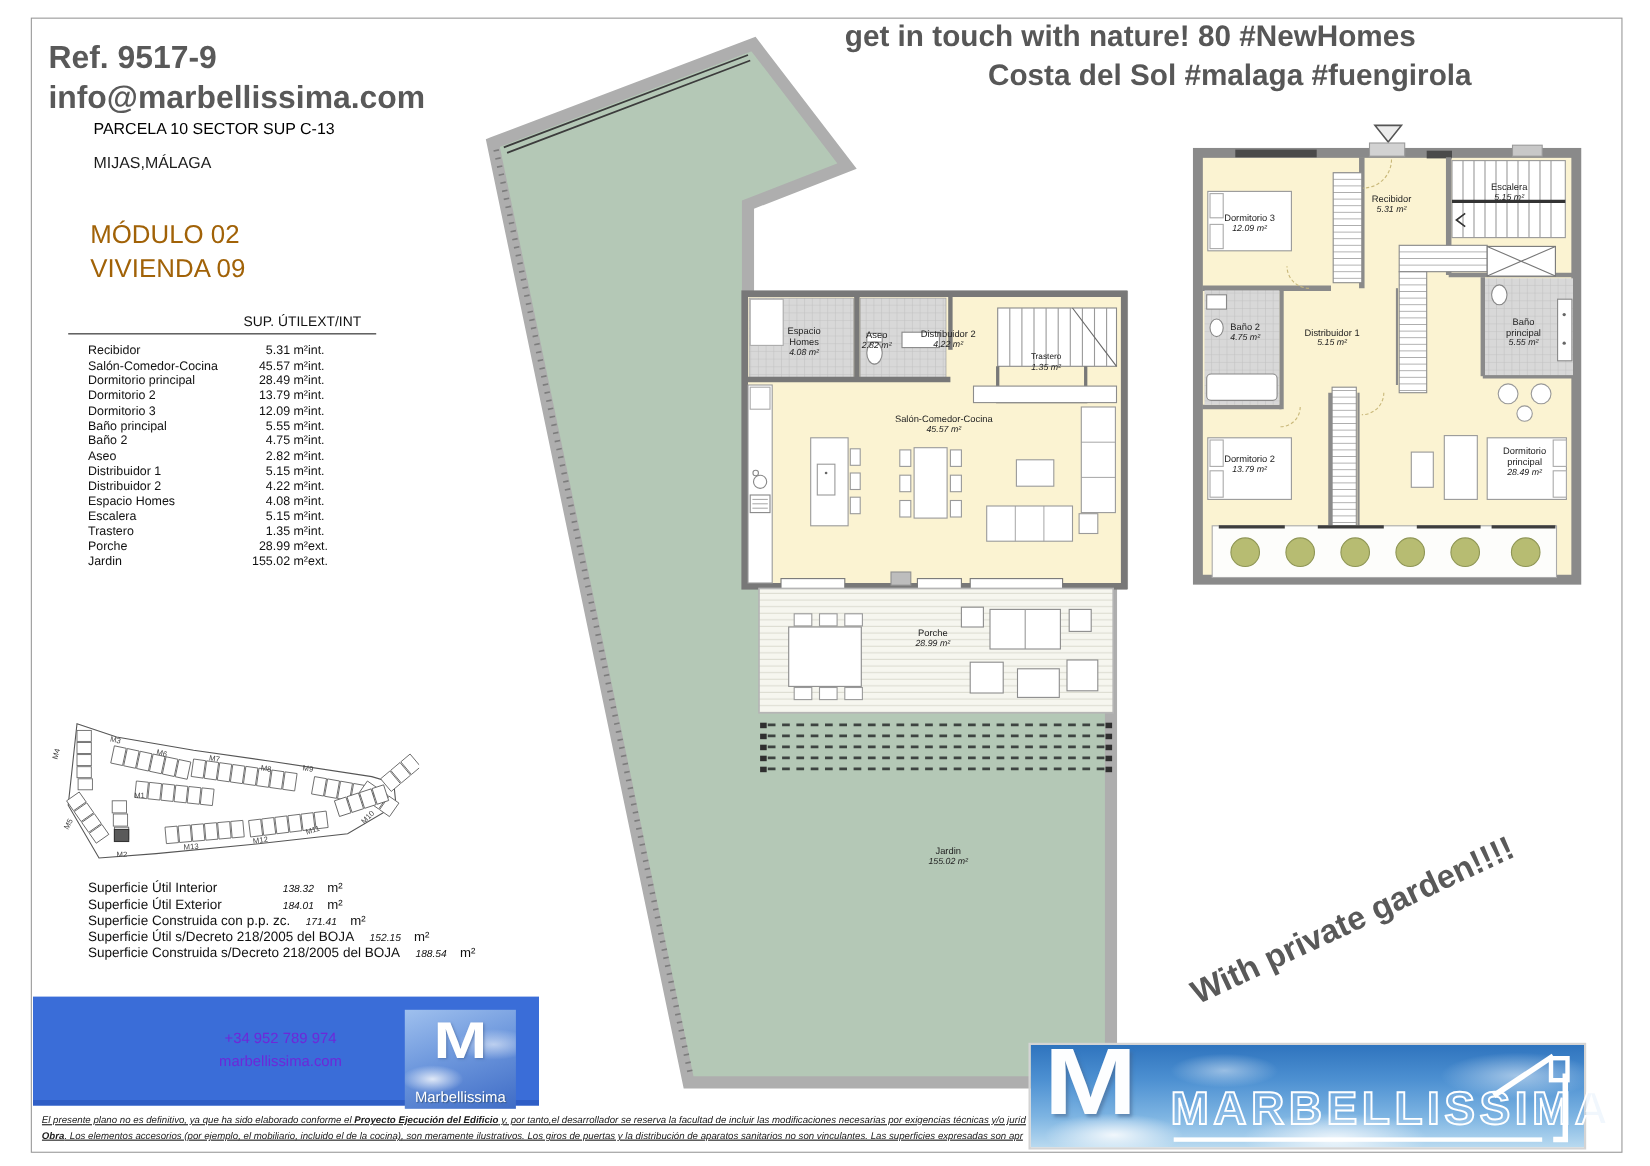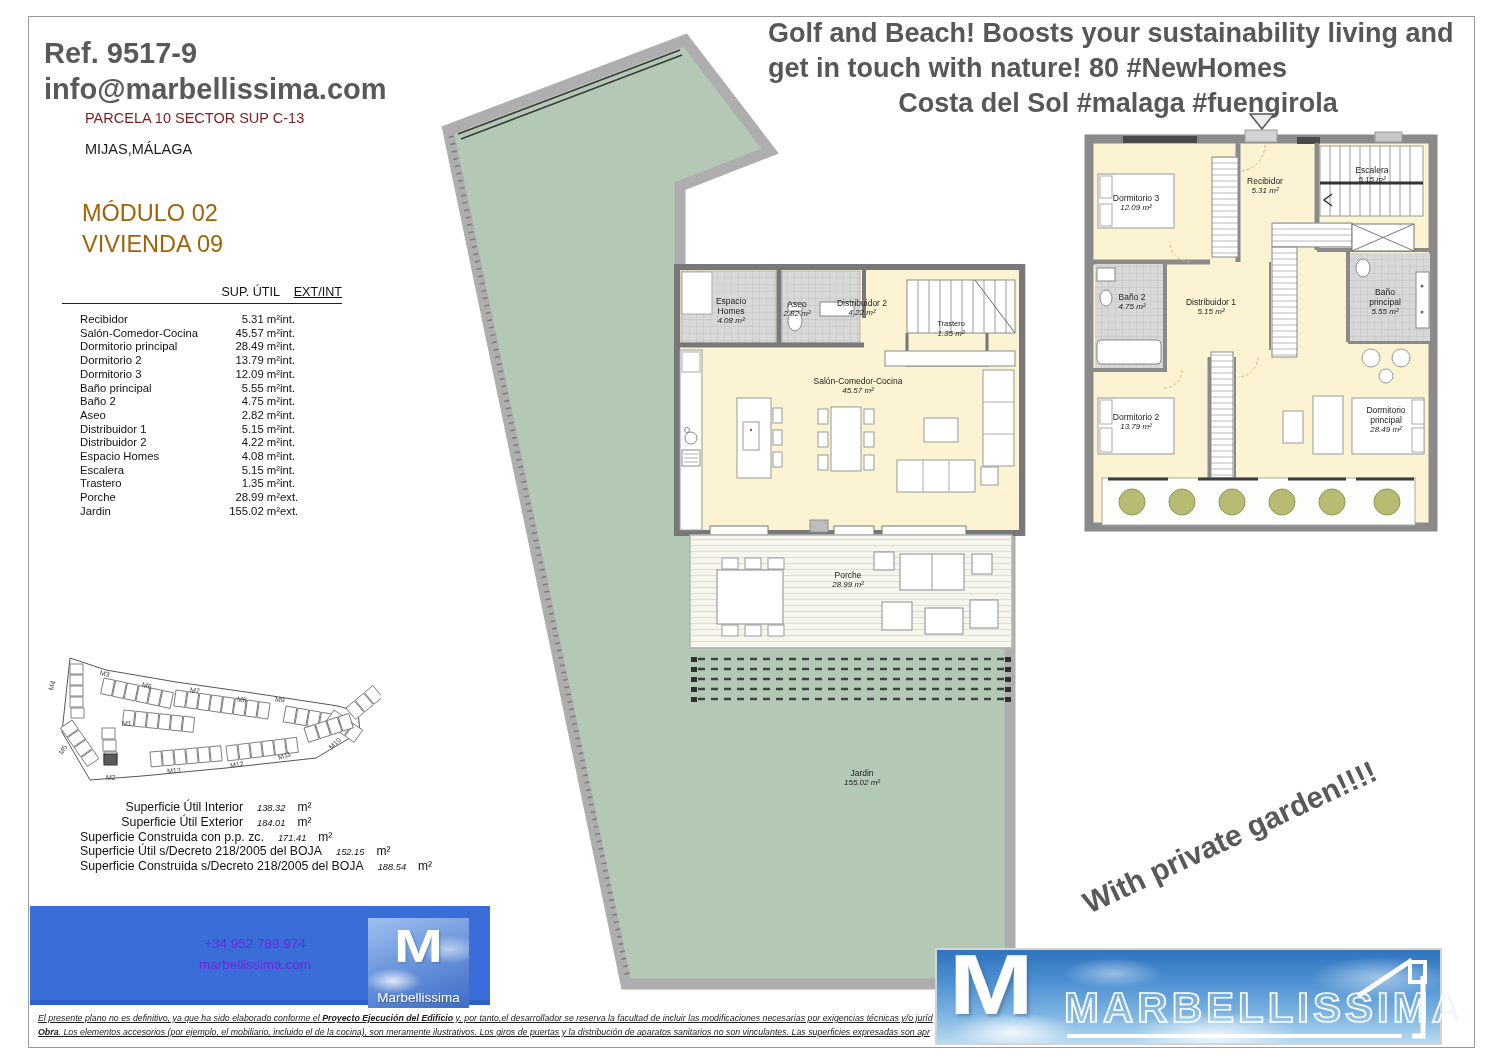--- a/index.html
+++ b/index.html
@@ -3,42 +3,42 @@
 <meta charset="utf-8">
 <style>
   html,body{margin:0;padding:0;}
   body{width:1500px;height:1060px;position:relative;background:#fff;
        font-family:"Liberation Sans",sans-serif;color:#000;overflow:hidden;}
   .abs{position:absolute;}
   .page-frame{left:28px;top:16px;width:1445px;height:1030px;border:1px solid #999;}
 
   
   .ref-block{left:44px;top:24px;font-size:29px;font-weight:bold;color:#595959;line-height:1.24;margin-top:12px;}
-  .parcela{left:85px;top:110px;font-size:14.5px;color:#7f1d1d;}
+  .parcela{left:85px;top:110px;font-size:14.5px;color:#000000;}
   .city{left:85px;top:141px;font-size:14.5px;color:#1c1c1c;}
   .modulo-block{left:82px;top:198px;font-size:23.5px;color:#a16207;line-height:1.3;}
 
   
   .marketing{left:768px;top:16px;width:700px;font-size:27px;font-weight:bold;color:#575757;line-height:1.3;}
   .marketing .m3{text-align:center;}
 
   
   .atable{left:62px;top:285px;width:280px;}
   .ahead{display:flex;font-size:12.6px;color:#111;border-bottom:1.5px solid #222;padding-bottom:4px;}
   .ahead .sp{flex:1;}
   .h-sup{width:72px;text-align:right;}
-  .h-ext{width:62px;text-align:right;text-decoration:underline;}
+  .h-ext{width:62px;text-align:left;}
   .atable .rows{margin-top:9px;}
   .trow{display:flex;font-size:11.3px;color:#111;line-height:13.7px;}
   .rn{flex:1;padding-left:18px;white-space:nowrap;}
   .rv{width:72px;text-align:right;}
   .rt{width:62px;text-align:left;}
 
   
-  .totals{left:80px;top:800px;color:#111;text-align:right;}
+  .totals{left:80px;top:800px;color:#111;}
   .trow2{height:14.8px;display:flex;align-items:baseline;font-size:12.3px;}
   .trow2.short .tl{display:inline-block;min-width:163px;}
   .tl{white-space:nowrap;}
   .tv{font-size:9.3px;font-style:italic;margin-left:14px;}
   .tu{margin-left:12px;font-size:12px;}
 
   
   .plabel{position:absolute;transform:translateX(-50%);text-align:center;font-size:8.5px;
           line-height:1.18;color:#222;width:90px;z-index:3;}
   .plabel .ar{font-style:italic;display:block;font-size:8px;}
@@ -96,21 +96,20 @@
   <div>info@marbellissima.com</div>
 </div>
 <div class="abs parcela">PARCELA 10 SECTOR SUP C-13</div>
 <div class="abs city">MIJAS,MÁLAGA</div>
 <div class="abs modulo-block">
   <div>MÓDULO 02</div>
   <div>VIVIENDA 09</div>
 </div>
 
 <div class="abs marketing">
-  <div class="m1">Golf and Beach! Boosts your sustainability living and</div>
   <div class="m2">get in touch with nature! 80 #NewHomes</div>
   <div class="m3">Costa del Sol #malaga #fuengirola</div>
 </div>
 
 <div class="abs atable">
   <div class="ahead">
     <span class="sp"></span>
     <span class="h-sup">SUP. ÚTIL</span>
     <span class="h-ext">EXT/INT</span>
   </div>

